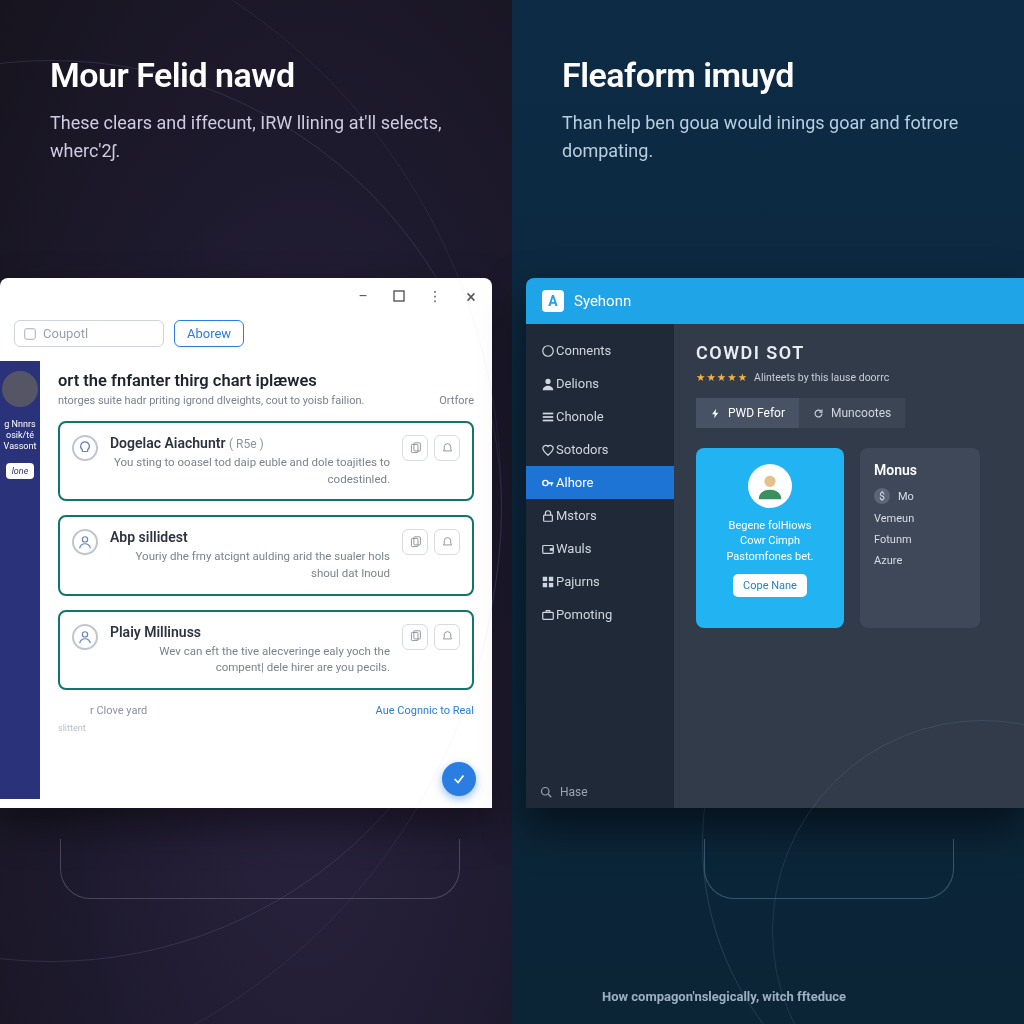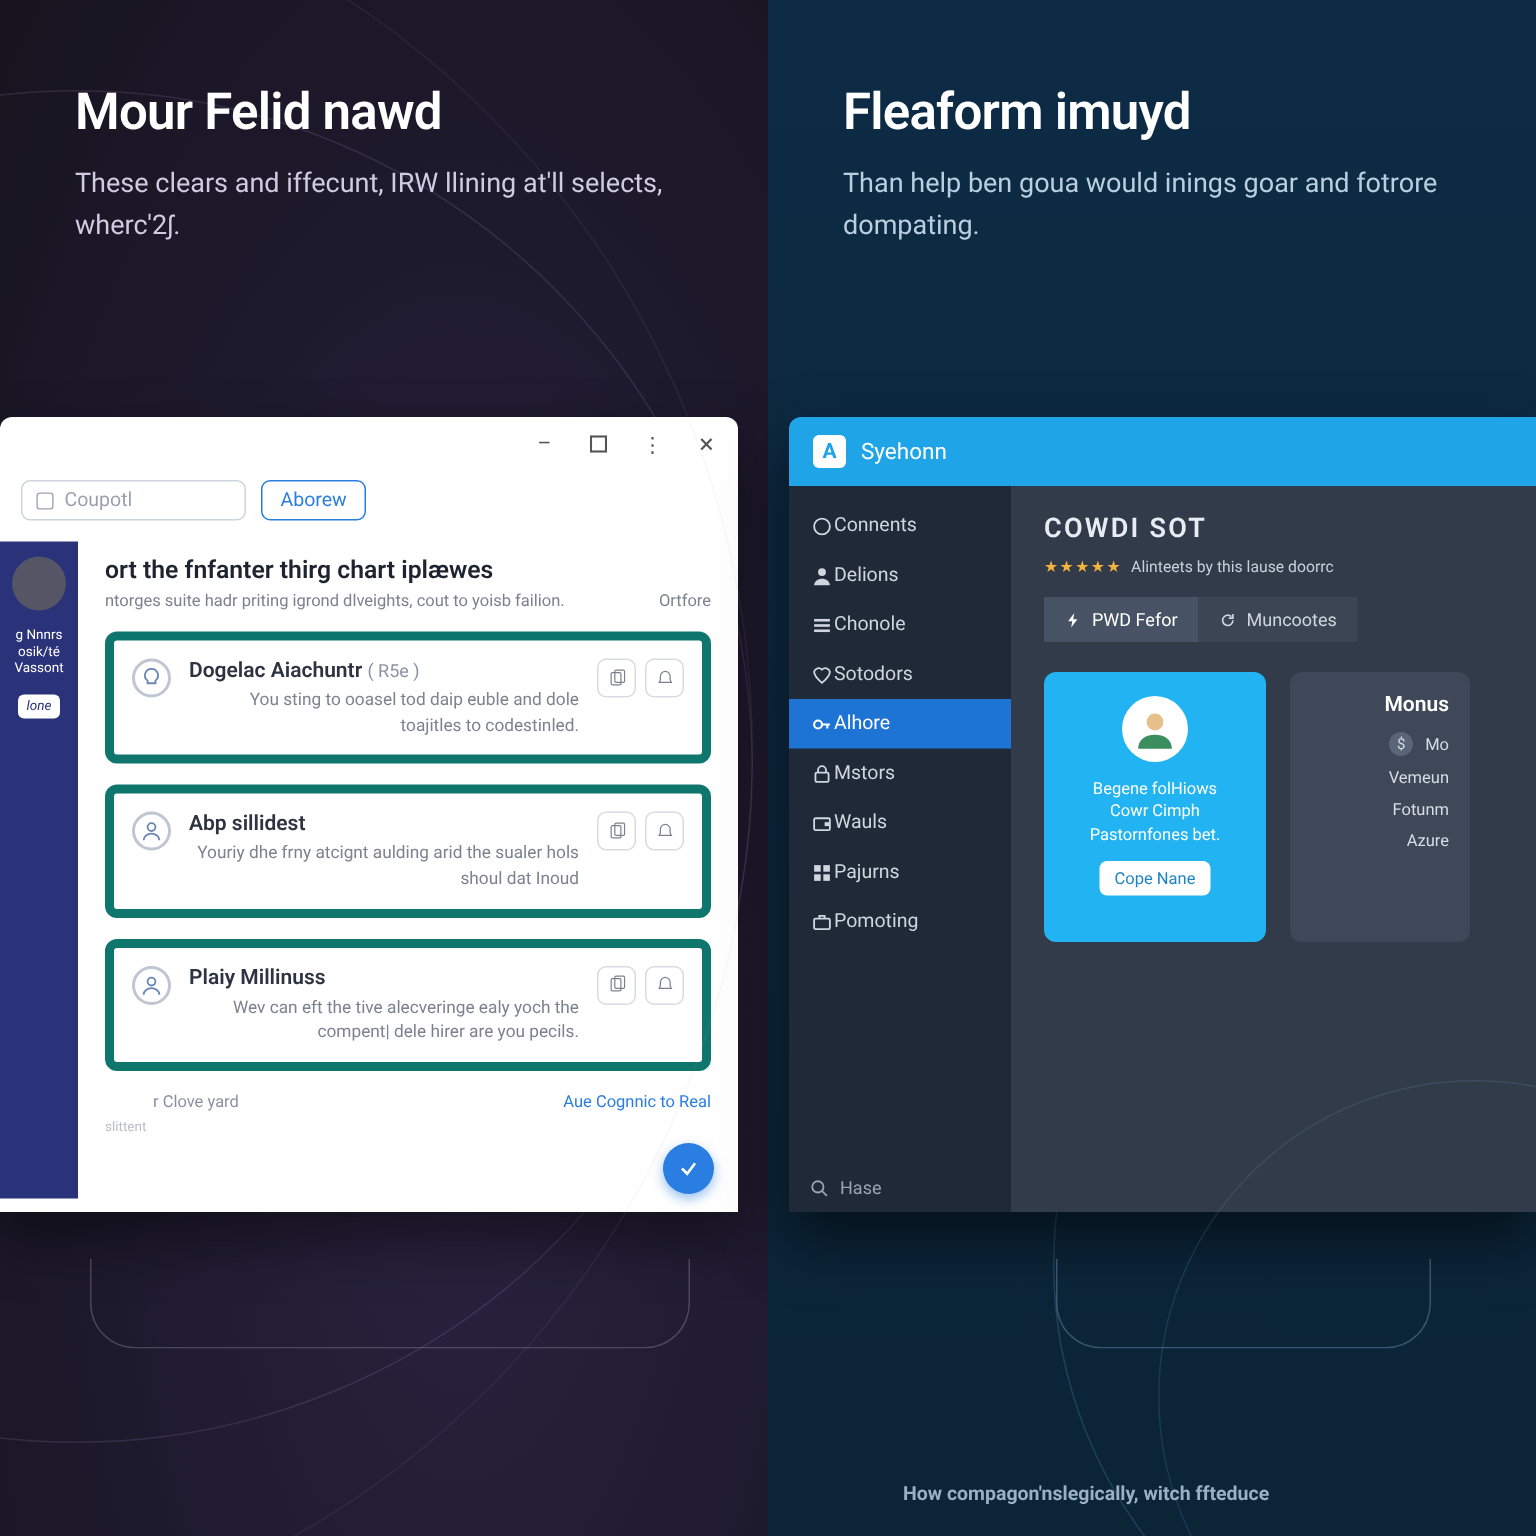--- a/index.html
+++ b/index.html
@@ -37,29 +37,29 @@
     box-shadow:0 18px 40px rgba(0,0,0,0.45);
   }
   .titlebar{height:36px;display:flex;align-items:center;justify-content:flex-end;gap:18px;padding:0 12px;color:#555;font-size:14px;}
   .titlebar .tb-icon{width:18px;height:18px;display:flex;align-items:center;justify-content:center;cursor:pointer;}
   .titlebar .x{font-size:18px;}
   .toolbar{display:flex;gap:10px;padding:6px 14px 14px;}
   .searchbox{display:flex;align-items:center;gap:6px;border:1px solid #cfd3da;border-radius:6px;padding:4px 8px;width:150px;color:#9aa1ae;font-size:13px;}
   .searchbox svg{width:14px;height:14px;}
   .btn-outline{border:1px solid #2a7de1;color:#2a7de1;background:#fff;border-radius:6px;padding:5px 12px;font-size:13px;cursor:pointer;}
   .content{display:flex;height:calc(100% - 92px);}
-  .mini-side{width:52px;background:#2a327a;display:flex;flex-direction:column;align-items:center;color:#fff;font-size:9px;padding-top:10px;gap:12px;}
+  .mini-side{width:40px;background:#2a327a;display:flex;flex-direction:column;align-items:center;color:#fff;font-size:9px;padding-top:10px;gap:12px;}
   .mini-side .avatar{width:36px;height:36px;border-radius:50%;background:#556;}
   .mini-side .mbtn{background:#fff;color:#2a327a;font-size:9px;padding:3px 6px;border-radius:4px;cursor:pointer;font-style:italic;}
   .mini-side .mlabel{text-align:center;line-height:1.2;}
   .main{flex:1;padding:10px 18px 8px 18px;overflow:hidden;}
   .main h2{font-size:16.5px;font-weight:600;color:#1e2330;margin-bottom:4px;}
   .main .sub{font-size:11px;color:#7b818d;margin-bottom:4px;}
   .main .rightlink{position:absolute;right:18px;font-size:11px;color:#7b818d;}
-  .item{display:flex;align-items:flex-start;gap:12px;border:6px solid #0f766e;border-radius:8px;padding:12px 12px;margin-top:14px;position:relative;}
+  .item{display:flex;align-items:flex-start;gap:12px;border:2px solid #0f766e;border-radius:8px;padding:12px 12px;margin-top:14px;position:relative;}
   .item .icn{width:26px;height:26px;border:2px solid #bfc6d1;border-radius:50%;display:flex;align-items:center;justify-content:center;color:#6a85b6;font-size:14px;}
   .item .txt{flex:1;}
   .item .txt .ttl{font-size:14px;font-weight:600;color:#2d3340;}
   .item .txt .ttl .tag{color:#8a93a2;font-weight:400;font-size:12px;}
   .item .txt .desc{font-size:11.5px;color:#7c828e;line-height:1.45;margin-top:3px;text-align:right;}
   .item .actions{display:flex;gap:6px;}
   .iconbtn{width:26px;height:26px;border:1px solid #d8dbe1;border-radius:6px;display:flex;align-items:center;justify-content:center;color:#7b818d;cursor:pointer;font-size:13px;}
   .footer-row{display:flex;justify-content:space-between;align-items:flex-start;font-size:11px;color:#8b91a0;margin-top:14px;padding-left:32px;}
   .footer-row a{color:#2a7de1;text-decoration:none;}
   .fab{position:absolute;right:16px;bottom:12px;width:34px;height:34px;border-radius:50%;background:#2a7de1;color:#fff;display:flex;align-items:center;justify-content:center;cursor:pointer;box-shadow:0 3px 8px rgba(42,125,225,0.5);}
@@ -83,21 +83,21 @@
   .tabs{display:flex;gap:0;margin-bottom:20px;}
   .tab{display:flex;align-items:center;gap:6px;padding:8px 14px;font-size:12px;background:#3b4554;color:#cfd6df;cursor:pointer;}
   .tab.active{background:#475364;color:#fff;}
   .tab .ticn{width:12px;}
   .cards{display:flex;gap:16px;}
   .card{width:148px;height:180px;border-radius:8px;padding:16px 12px;display:flex;flex-direction:column;align-items:center;font-size:11px;}
   .card.promo{background:#22b3f2;color:#fff;text-align:center;}
   .card.promo .cavatar{width:44px;height:44px;border-radius:50%;background:#fff;display:flex;align-items:center;justify-content:center;margin-bottom:10px;}
   .card.promo .ptext{line-height:1.4;margin-bottom:10px;}
   .card.promo .pbtn{background:#fff;color:#1f84c4;border-radius:5px;padding:5px 10px;font-size:11px;cursor:pointer;}
-  .card.plain{background:#3e4858;color:#d7dde6;padding:14px 14px;align-items:flex-end;width:120px;}
+  .card.plain{background:#3e4858;color:#d7dde6;padding:14px 14px;align-items:flex-start;width:120px;}
   .card.plain .chead{font-size:14px;font-weight:600;color:#fff;margin-bottom:10px;}
   .card.plain .crow{display:flex;align-items:center;gap:8px;font-size:11px;margin-bottom:8px;}
   .card.plain .cicn{width:16px;height:16px;border-radius:50%;background:#5a6678;display:flex;align-items:center;justify-content:center;font-size:10px;}
   .baseplate2{position:absolute; bottom:125px; right:70px; width:250px; height:60px; border:1px solid rgba(160,200,230,0.3); border-top:none; border-radius:0 0 30px 30px;}
 
   .caption{position:absolute;bottom:20px;font-size:13px;color:#a9b4c4;font-weight:bold;}
   .half.right .caption{left:90px; color:#9bb1c2;}
 
   svg{display:block;}
 </style>

